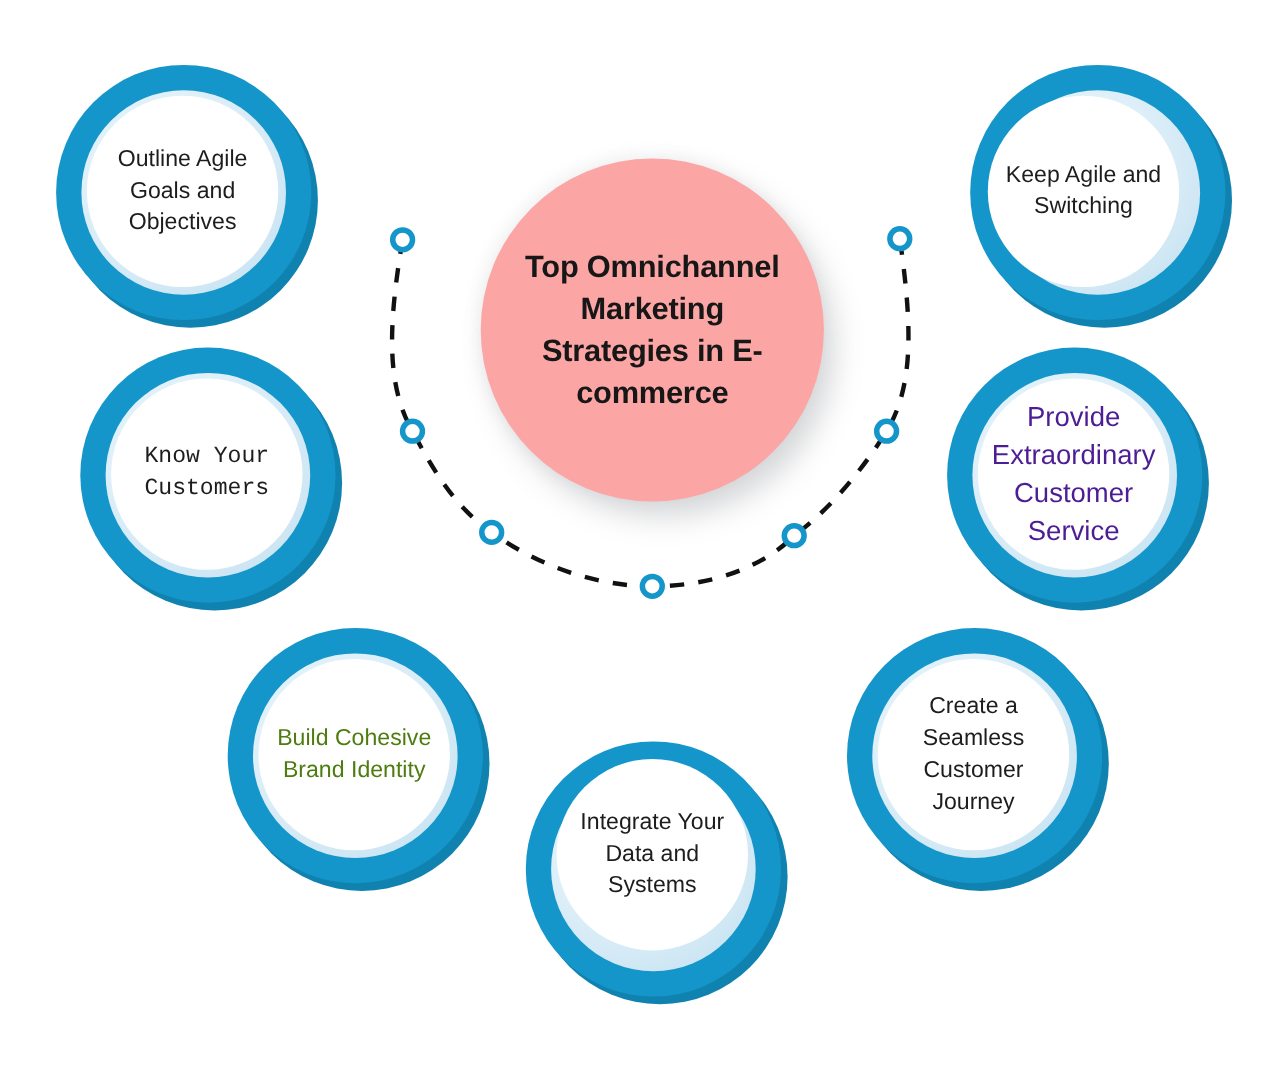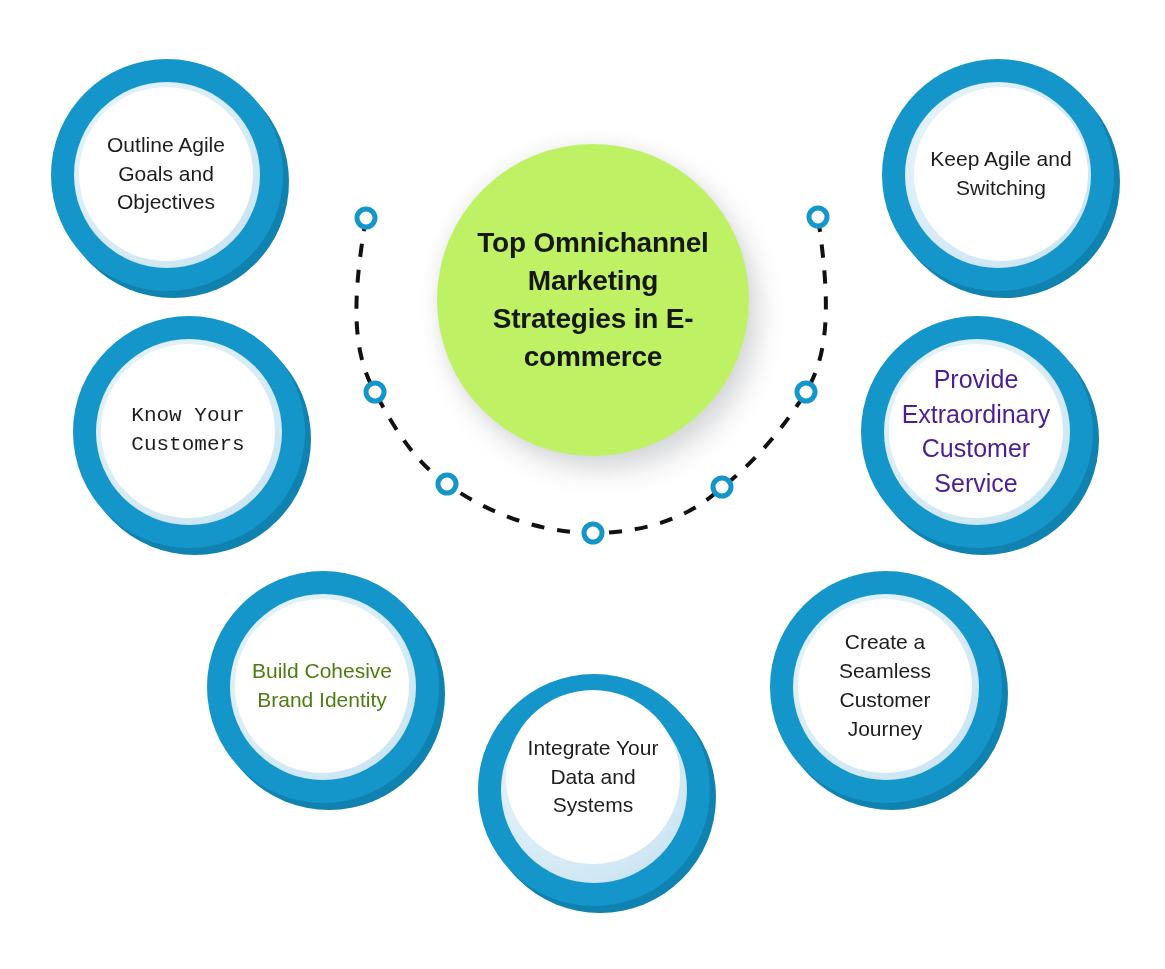--- a/index.html
+++ b/index.html
@@ -114,21 +114,21 @@
         <circle cx="366" cy="218" r="9" fill="#ffffff" stroke="#1596ca" stroke-width="5"></circle>
         <circle cx="375" cy="392" r="9" fill="#ffffff" stroke="#1596ca" stroke-width="5"></circle>
         <circle cx="447" cy="484" r="9" fill="#ffffff" stroke="#1596ca" stroke-width="5"></circle>
         <circle cx="593" cy="533" r="9" fill="#ffffff" stroke="#1596ca" stroke-width="5"></circle>
         <circle cx="722" cy="487" r="9" fill="#ffffff" stroke="#1596ca" stroke-width="5"></circle>
         <circle cx="806" cy="392" r="9" fill="#ffffff" stroke="#1596ca" stroke-width="5"></circle>
         <circle cx="818" cy="217" r="9" fill="#ffffff" stroke="#1596ca" stroke-width="5"></circle>
       </g>
   </svg>
 
-  <div class="hub" id="hub" style="width: 312px; height: 312px; left: 437px; top: 144px; background: #bef264;">
+  <div class="hub" id="hub" style="width: 312px; height: 312px; left: 437px; top: 144px; background: #fca5a5;">
     <div class="hub-text" style="color: rgb(23, 23, 23);">Top Omnichannel Marketing Strategies in E-commerce</div>
   </div>
 
   <div id="bubbles">
       <div class="bubble" style="width: 232px; height: 232px; left: 51px; top: 59px;">
         <div class="bubble-shade" style="background: rgb(16, 130, 176);"></div>
         <div class="bubble-ring" style="background: rgb(21, 150, 202);"></div>
         <div class="bubble-bevel" style="left: 23px; top: 23px; width: 186px; height: 186px;"></div>
         <div class="bubble-face" style="left: 28px; top: 28px; width: 174px; height: 174px;">
           <div class="bubble-text" style="font-size: 21px; color: rgb(29, 29, 29);">Outline Agile Goals and Objectives</div>
@@ -171,19 +171,19 @@
         <div class="bubble-ring" style="background: rgb(21, 150, 202);"></div>
         <div class="bubble-bevel" style="left: 23px; top: 23px; width: 186px; height: 186px;"></div>
         <div class="bubble-face" style="left: 28px; top: 28px; width: 174px; height: 174px;">
           <div class="bubble-text" style="font-size: 25px; color: #4c1d95;">Provide Extraordinary Customer Service</div>
         </div>
       </div>
       <div class="bubble" style="width: 232px; height: 232px; left: 882px; top: 59px;">
         <div class="bubble-shade" style="background: rgb(16, 130, 176);"></div>
         <div class="bubble-ring" style="background: rgb(21, 150, 202);"></div>
         <div class="bubble-bevel" style="left: 23px; top: 23px; width: 186px; height: 186px;"></div>
-        <div class="bubble-face" style="left: 32px; top: 28px; width: 174px; height: 174px; justify-content: center;">
+        <div class="bubble-face" style="left: 16px; top: 28px; width: 174px; height: 174px; justify-content: center;">
           <div class="bubble-text" style="font-size: 21px; color: rgb(29, 29, 29);">Keep Agile and Switching</div>
         </div>
       </div>
     </div>
 
 </div>
 
 </body></html>

